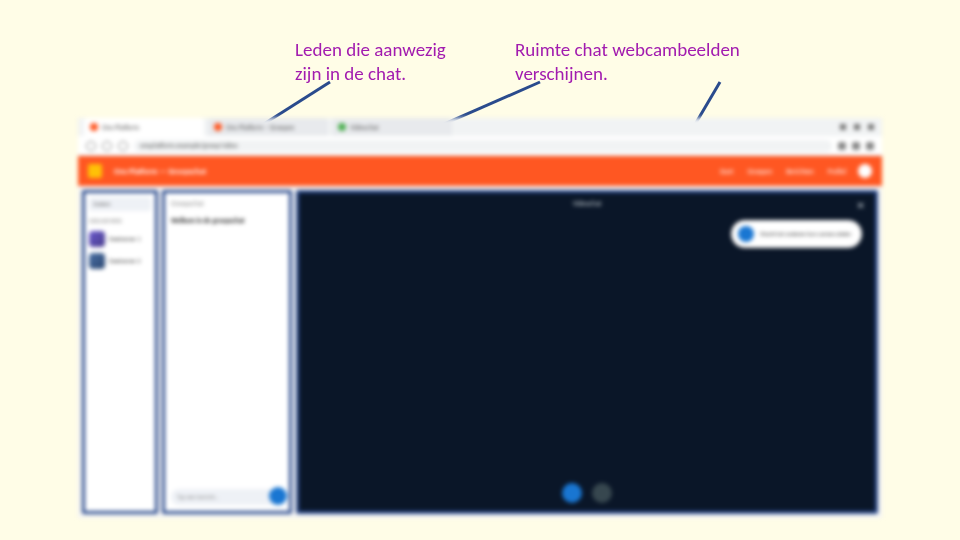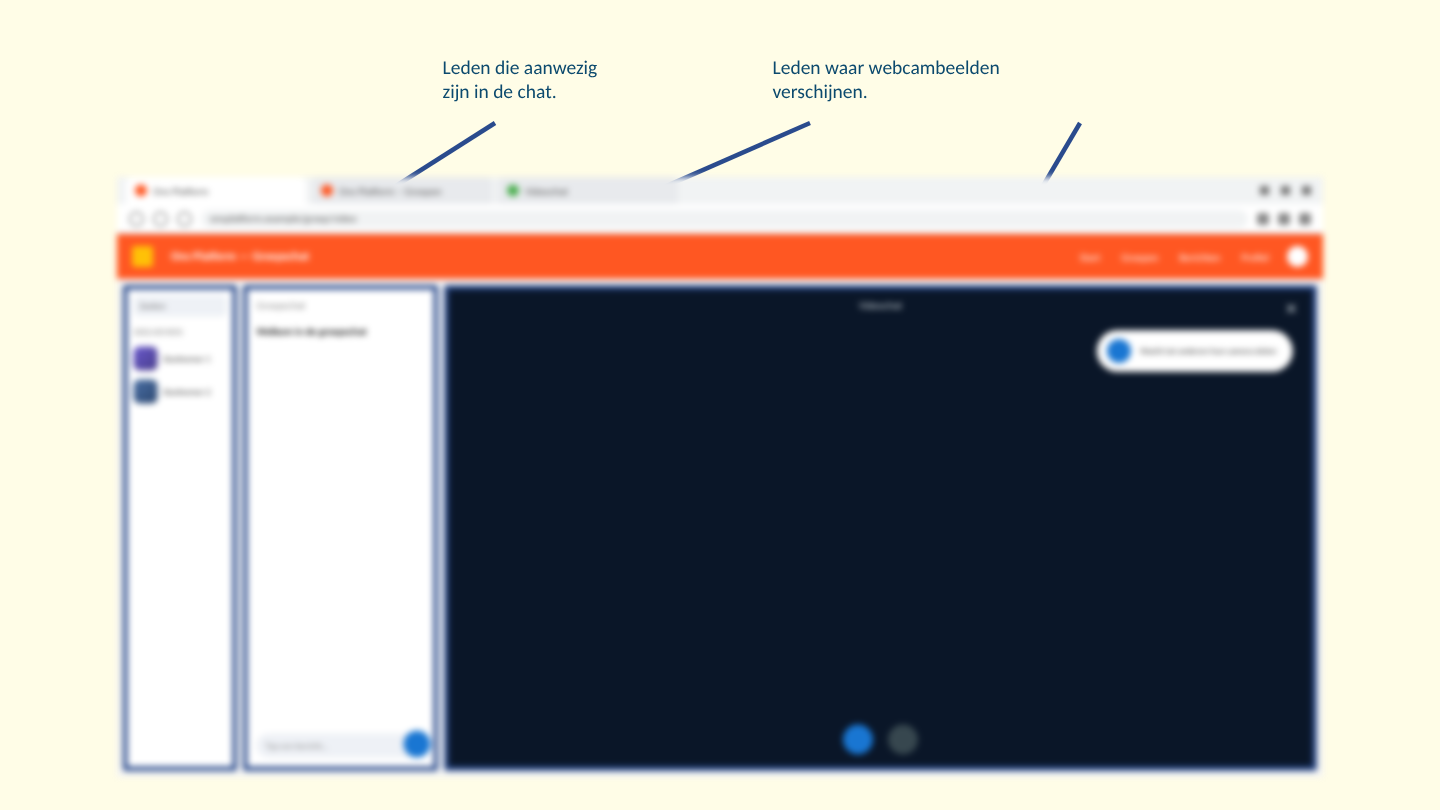--- a/index.html
+++ b/index.html
@@ -12,22 +12,22 @@
   .labels {
     position: absolute;
     top: 38px;
     left: 0;
     width: 100%;
     display: flex;
     gap: 40px;
     padding-left: 295px;
   }
   .label {
-    font-size: 13px;
-    color: #0c4a6e;
+    font-size: 19px;
+    color: #a21caf;
     line-height: 1.25;
     white-space: pre-line;
   }
   .label-1 { width: 180px; }
   .label-2 { width: 140px; }
   .label-3 { width: 260px; }
 
   
   .arrows {
     position: absolute;
@@ -195,21 +195,21 @@
   .controls .cbtn { width:20px; height:20px; border-radius:50%; }
   .cbtn.primary { background:#1976d2; }
   .cbtn.secondary { background:#37474f; }
 </style>
 </head>
 <body>
 
 <div class="labels">
   <div class="label label-1">Leden die aanwezig
 zijn in de chat.</div>
-  <div class="label label-3">Leden waar webcambeelden
+  <div class="label label-3">Ruimte chat webcambeelden
 verschijnen.</div>
 </div>
 
 <svg class="arrows" viewBox="0 0 960 540">
   <defs>
     <marker id="ah" markerWidth="10" markerHeight="10" refX="8" refY="5" orient="auto">
       <path d="M0,0 L10,5 L0,10 Z" fill="#2a4b8d"></path>
     </marker>
   </defs>
   <line x1="330" y1="82" x2="116" y2="218" stroke="#2a4b8d" stroke-width="3" marker-end="url(#ah)"></line>

